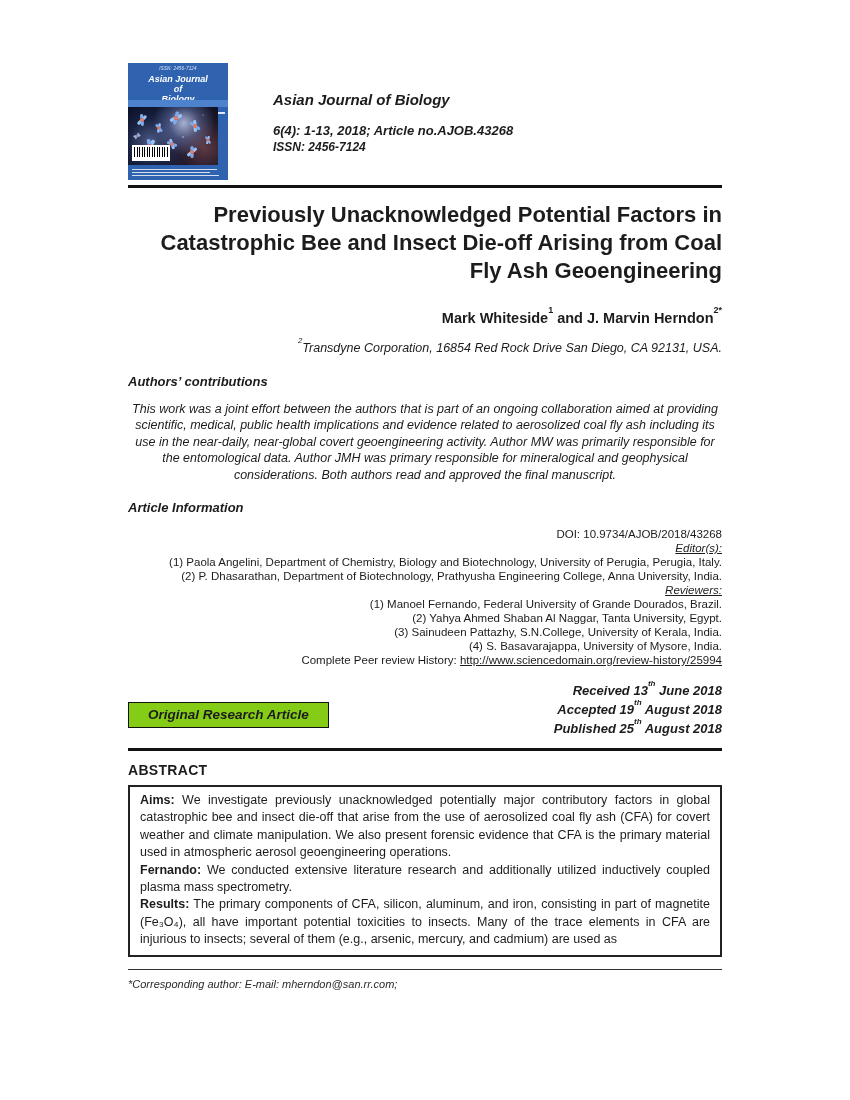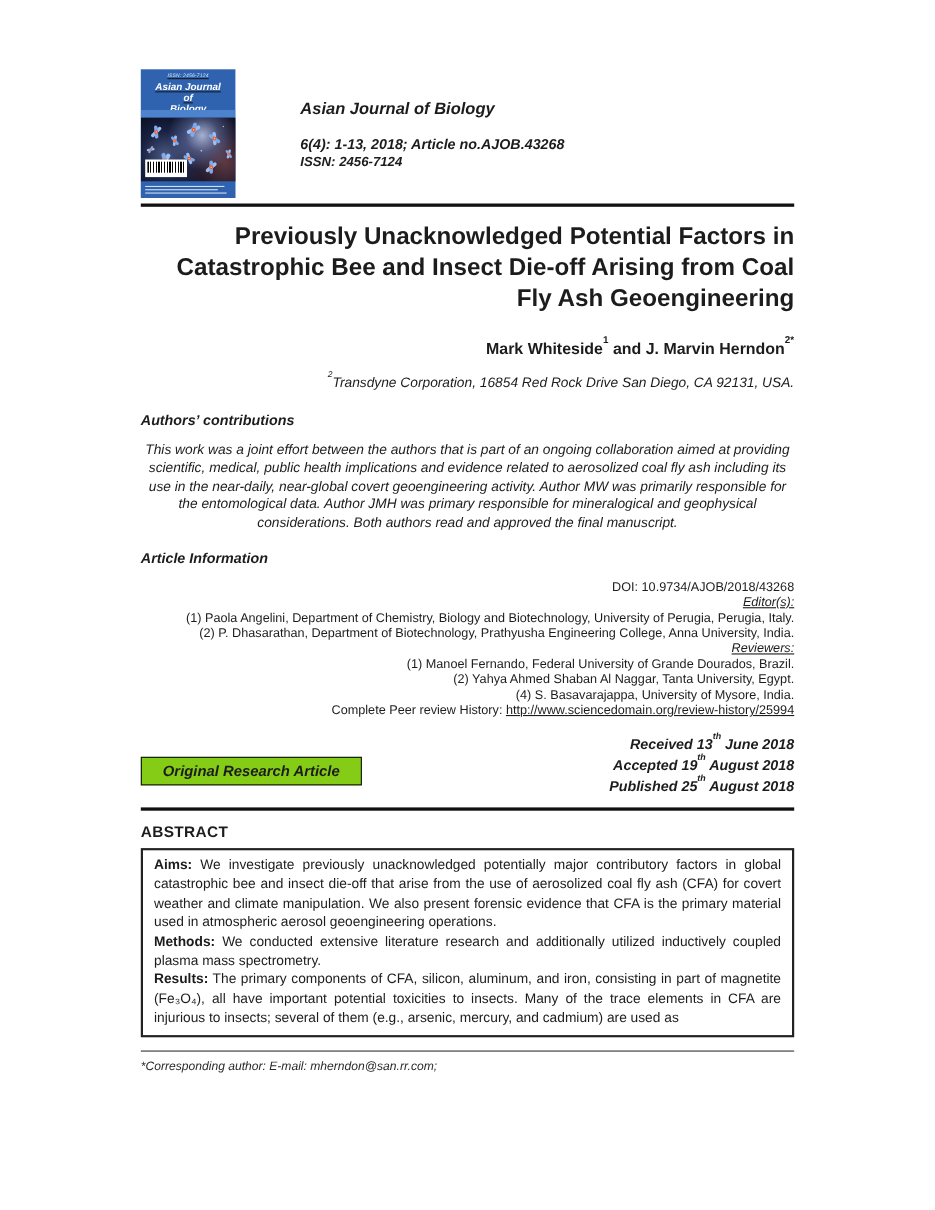--- a/index.html
+++ b/index.html
@@ -4,21 +4,21 @@
 <style>
   html,body{margin:0;padding:0;}
   body{
     width:850px;height:1100px;background:#ffffff;color:#1c1c1c;
     font-family:"Liberation Sans",sans-serif;overflow:hidden;position:relative;
   }
   .page{padding:63px 128px 0 128px;width:594px;}
 
   
   .header{position:relative;height:117px;}
-  .cover{position:absolute;left:0;top:0;width:86px;height:117px;background:#2f63b0;overflow:hidden;text-decoration:underline;}
+  .cover{position:absolute;left:0;top:0;width:100px;height:117px;background:#2f63b0;overflow:hidden;}
   .cover-issn{margin-top:3px;text-align:center;font-size:4.5px;font-style:italic;color:#d9e6fa;letter-spacing:.2px;}
   .cover-title{margin-top:3px;text-align:center;font-size:9px;line-height:10px;font-weight:bold;font-style:italic;color:#fff;white-space:pre-line;}
   .cover-band{position:absolute;top:37px;left:0;right:0;height:7px;background:#4d82cc;text-align:right;}
   .cover-band .band-bar{display:inline-block;width:30px;height:2.5px;background:rgba(255,255,255,.85);margin:2px 3px 0 0;}
   .cover-img{position:absolute;top:44px;left:0;width:90px;height:58px;
     background:
       radial-gradient(circle at 62% 28%, rgba(190,205,240,.85) 0%, rgba(120,140,200,.45) 22%, rgba(30,40,80,0) 45%),
       radial-gradient(circle at 25% 60%, rgba(130,150,210,.55) 0%, rgba(60,75,130,.3) 30%, rgba(10,15,40,0) 55%),
       radial-gradient(circle at 85% 70%, rgba(220,120,110,.4) 0%, rgba(120,60,60,.2) 30%, rgba(10,10,30,0) 55%),
       #0a0f24;}
@@ -133,38 +133,39 @@
 
   <div class="section-h">Article Information</div>
   <div class="info-block">
     <div>DOI: 10.9734/AJOB/2018/43268</div>
     <div class="i u">Editor(s):</div>
     <div>(1) Paola Angelini, Department of Chemistry, Biology and Biotechnology, University of Perugia, Perugia, Italy.</div>
     <div>(2) P. Dhasarathan, Department of Biotechnology, Prathyusha Engineering College, Anna University, India.</div>
     <div class="i u">Reviewers:</div>
     <div>(1) Manoel Fernando, Federal University of Grande Dourados, Brazil.</div>
     <div>(2) Yahya Ahmed Shaban Al Naggar, Tanta University, Egypt.</div>
+    <div>(3) Sainudeen Pattazhy, S.N.College, University of Kerala, India.</div>
     <div>(4) S. Basavarajappa, University of Mysore, India.</div>
     <div><span>Complete Peer review History: </span><a class="plain" href="#">http://www.sciencedomain.org/review-history/25994</a></div>
   </div>
 
   <div class="dates-row">
     <div class="dates">
       <div><span>Received 13</span><sup class="s">th</sup><span> June 2018</span></div>
       <div><span>Accepted 19</span><sup class="s">th</sup><span> August 2018</span></div>
       <div><span>Published 25</span><sup class="s">th</sup><span> August 2018</span></div>
     </div>
     <div class="type-box">Original Research Article</div>
   </div>
 
   <hr class="rule3">
 
   <div class="abstract-h">ABSTRACT</div>
   <div class="abs-box">
     <div><span class="lbl">Aims:</span><span> We investigate previously unacknowledged potentially major contributory factors in global catastrophic bee and insect die-off that arise from the use of aerosolized coal fly ash (CFA) for covert weather and climate manipulation. We also present forensic evidence that CFA is the primary material used in atmospheric aerosol geoengineering operations.</span></div>
-    <div><span class="lbl">Methods:</span><span> We conducted extensive literature research and additionally utilized inductively coupled plasma mass spectrometry.</span></div>
+    <div><span class="lbl">Fernando:</span><span> We conducted extensive literature research and additionally utilized inductively coupled plasma mass spectrometry.</span></div>
     <div><span class="lbl">Results:</span><span> The primary components of CFA, silicon, aluminum, and iron, consisting in part of magnetite (Fe₃O₄), all have important potential toxicities to insects. Many of the trace elements in CFA are injurious to insects; several of them (e.g., arsenic, mercury, and cadmium) are used as</span></div>
   </div>
 
   <hr class="rule1">
   <div class="footer-note">*Corresponding author: E-mail: mherndon@san.rr.com;</div>
 
 </div>
 
 </body></html>

